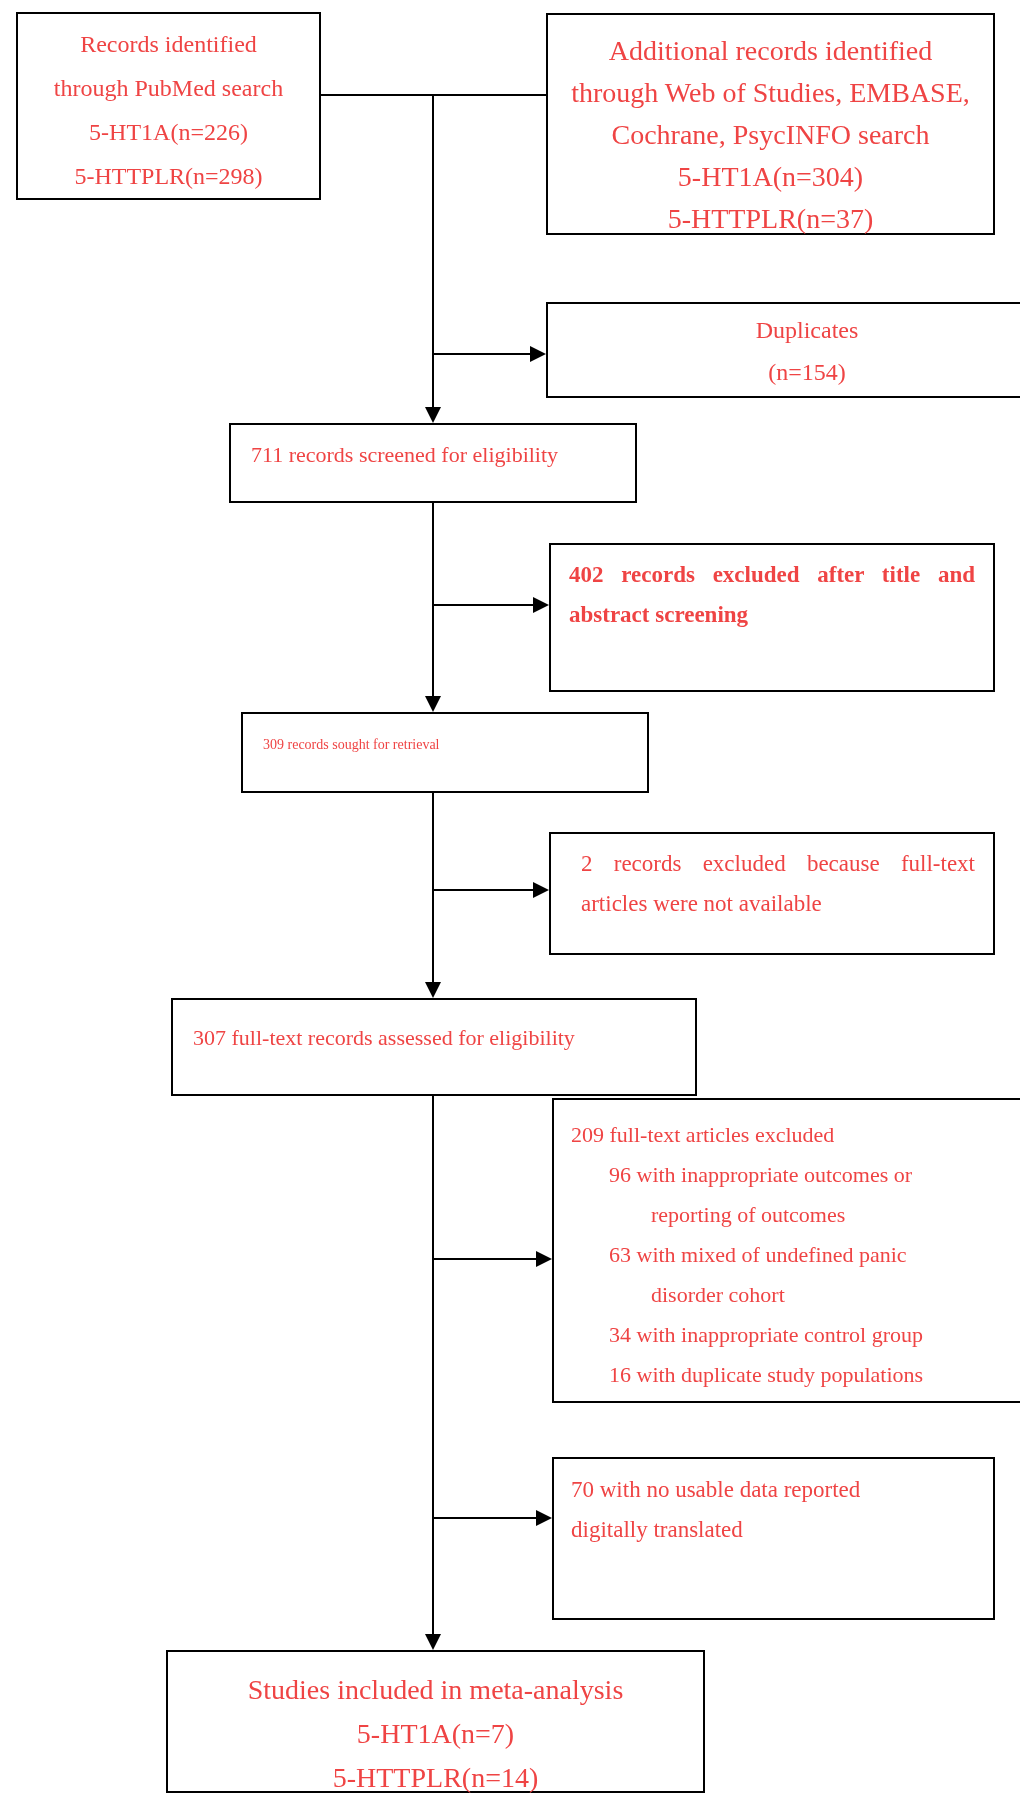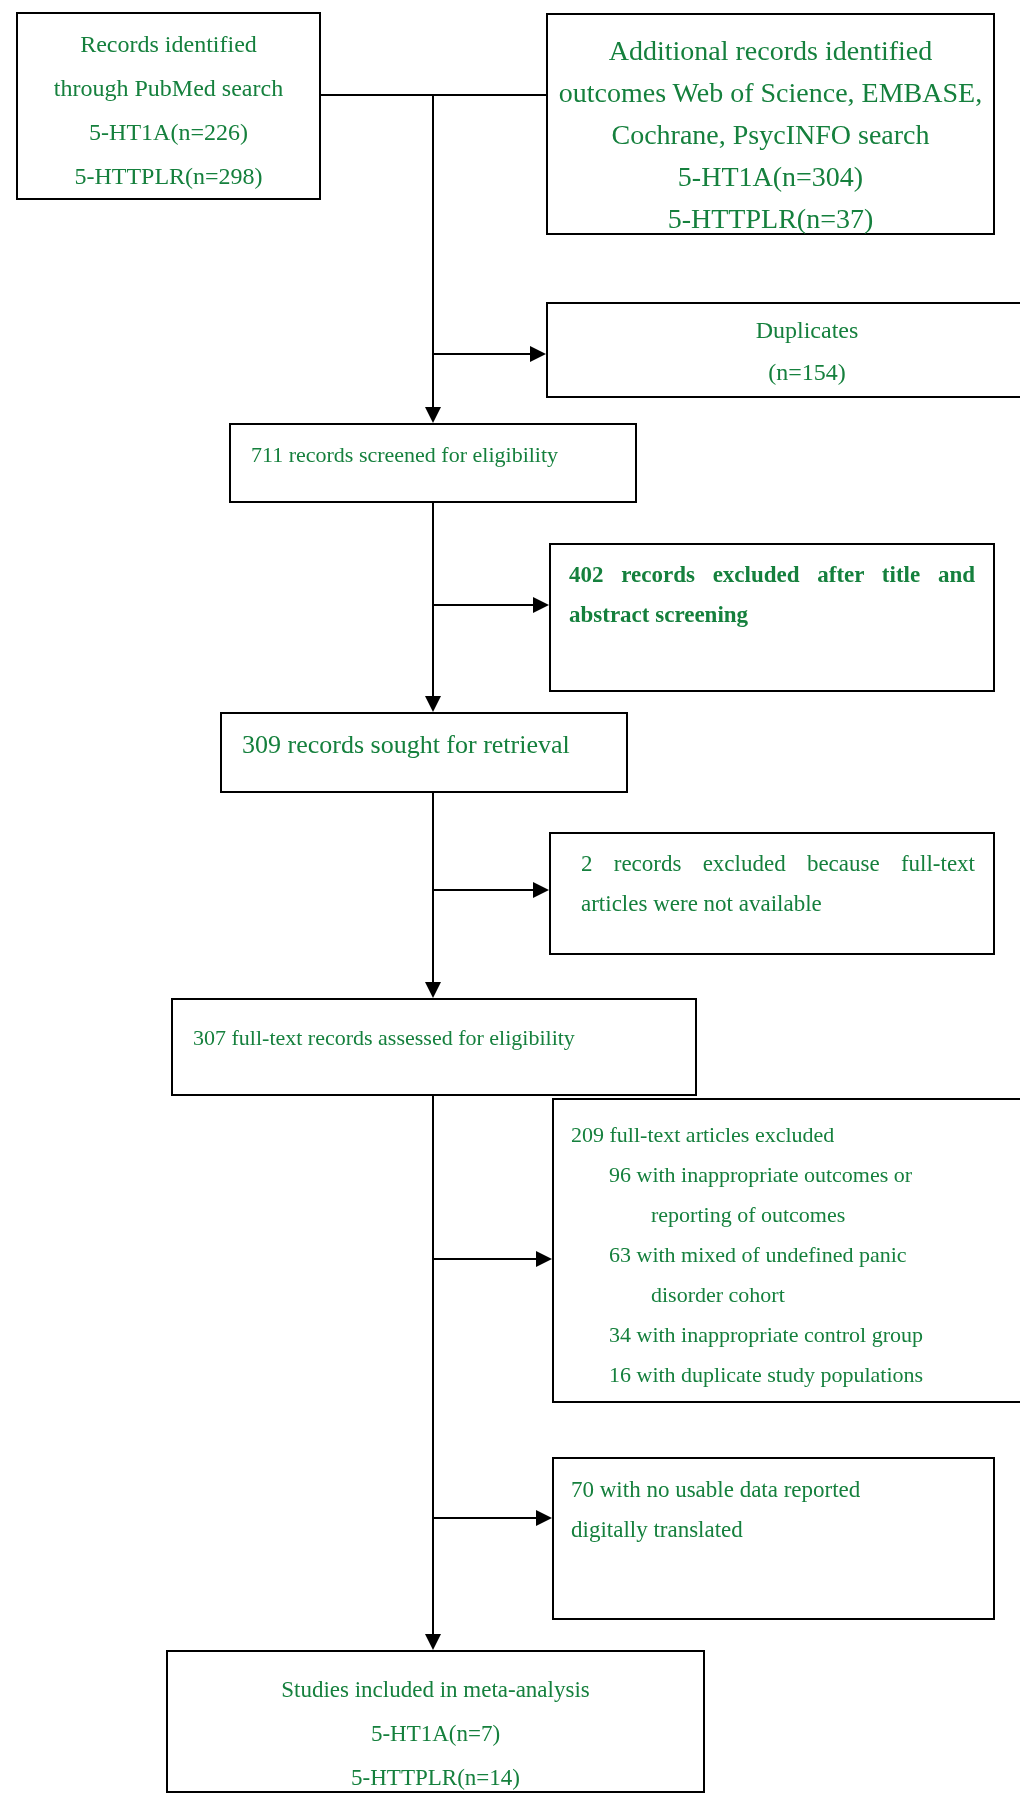--- a/index.html
+++ b/index.html
@@ -2,21 +2,21 @@
 <html><head>
 <meta charset="utf-8">
 <style>
   html, body { margin: 0; padding: 0; background: #ffffff; }
   .canvas {
     position: relative;
     width: 1020px;
     height: 1808px;
     background: #ffffff;
     font-family: "Liberation Serif", "DejaVu Serif", serif;
-    color: #15803d;
+    color: #ef4444;
     overflow: hidden;
     border-radius: 24px;
   }
   .box {
     position: absolute;
     box-sizing: border-box;
     border: 2px solid #000000;
     background: #ffffff;
   }
   .ln { white-space: nowrap; }
@@ -25,26 +25,26 @@
     white-space: normal;
     text-align: justify;
     text-align-last: justify;
   }
   
   .box-a { left:16px; top:12px; width:305px; height:188px; font-size:24px; line-height:44px; padding-top:8px; }
   .box-b { left:546px; top:13px; width:449px; height:222px; font-size:28px; line-height:42px; padding-top:15px; }
   .box-c { left:546px; top:302px; width:522px; height:96px; font-size:24px; line-height:42px; padding-top:5px; }
   .box-d { left:229px; top:423px; width:408px; height:80px; font-size:22px; line-height:40px; padding:10px 14px 0 20px; }
   .box-e { left:549px; top:543px; width:446px; height:149px; font-size:23px; line-height:40px; padding:10px 18px 0 18px;font-weight:bold; }
-  .box-f { left:220px; top:712px; width:408px; height:81px; font-size:26px; line-height:40px; padding:11px 2px 0 20px; }
+  .box-f { left:241px; top:712px; width:408px; height:81px; font-size:14px; line-height:40px; padding:11px 2px 0 20px; }
   .box-g { left:549px; top:832px; width:446px; height:123px; font-size:23px; line-height:40px; padding:10px 18px 0 30px; }
   .box-h { left:171px; top:998px; width:526px; height:98px; font-size:22px; line-height:40px; padding:18px 14px 0 20px; }
   .box-i { left:552px; top:1098px; width:507px; height:305px; font-size:22px; line-height:40px; padding:15px 4px 0 17px; }
   .box-j { left:552px; top:1445px; width:443px; height:163px; font-size:23px; line-height:40px; padding:11px 18px 0 17px;margin-top:12px; }
-  .box-k { left:166px; top:1650px; width:539px; height:143px; font-size:23px; line-height:44px; padding-top:16px; }
+  .box-k { left:166px; top:1650px; width:539px; height:143px; font-size:28px; line-height:44px; padding-top:16px; }
   .ind1 { padding-left: 38px; }
   .ind2 { padding-left: 80px; }
   
   .hline, .vline { position: absolute; background: #000000; }
   .arrow-down {
     position: absolute; width: 0; height: 0;
     border-left: 8px solid transparent;
     border-right: 8px solid transparent;
     border-top: 16px solid #000000;
   }
@@ -62,21 +62,21 @@
 
   <div class="box box-a center">
     <div class="ln">Records identified</div>
     <div class="ln">through PubMed search</div>
     <div class="ln">5-HT1A(n=226)</div>
     <div class="ln">5-HTTPLR(n=298)</div>
   </div>
 
   <div class="box box-b center">
     <div class="ln">Additional records identified</div>
-    <div class="ln">outcomes Web of Science, EMBASE,</div>
+    <div class="ln">through Web of Studies, EMBASE,</div>
     <div class="ln">Cochrane, PsycINFO search</div>
     <div class="ln">5-HT1A(n=304)</div>
     <div class="ln">5-HTTPLR(n=37)</div>
   </div>
 
   <div class="box box-c center">
     <div class="ln">Duplicates</div>
     <div class="ln">(n=154)</div>
   </div>
 

